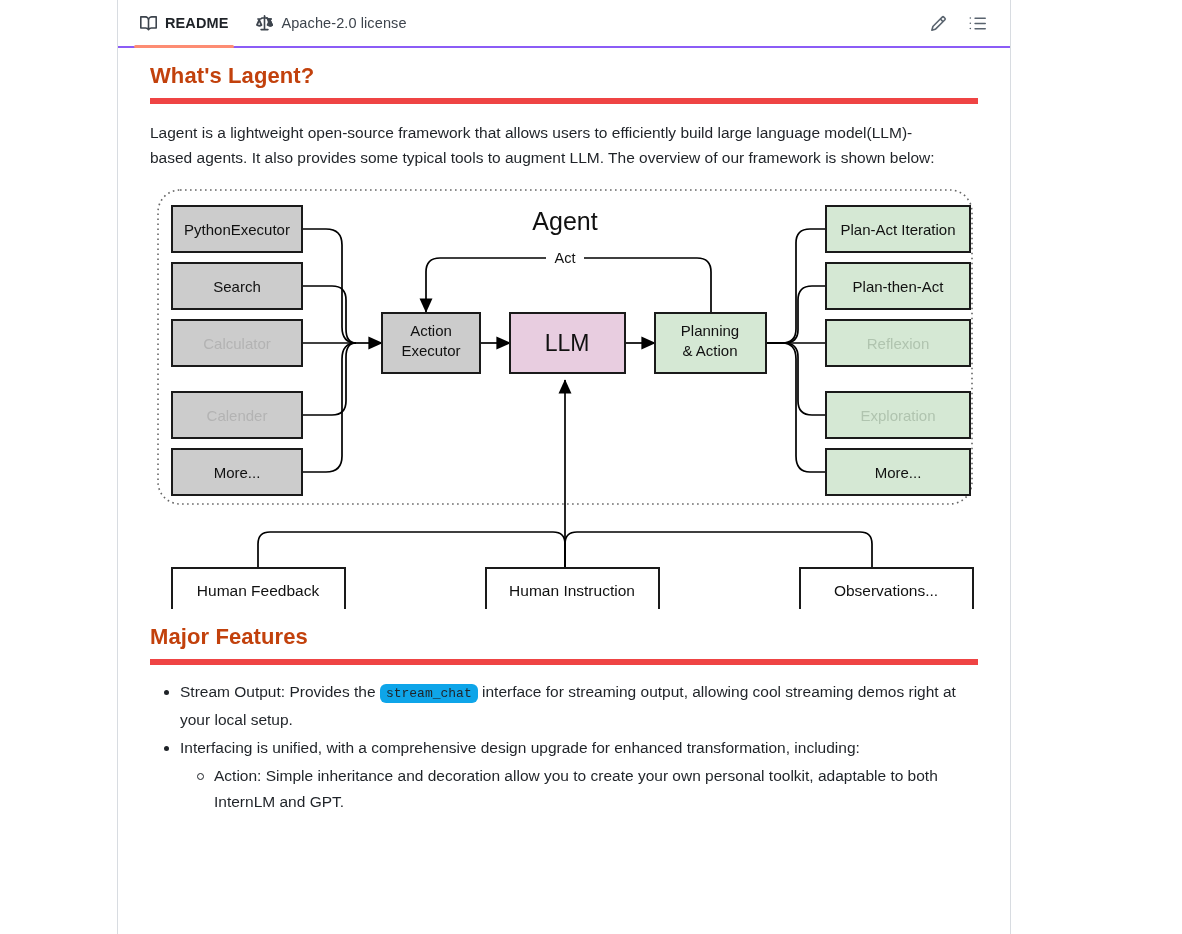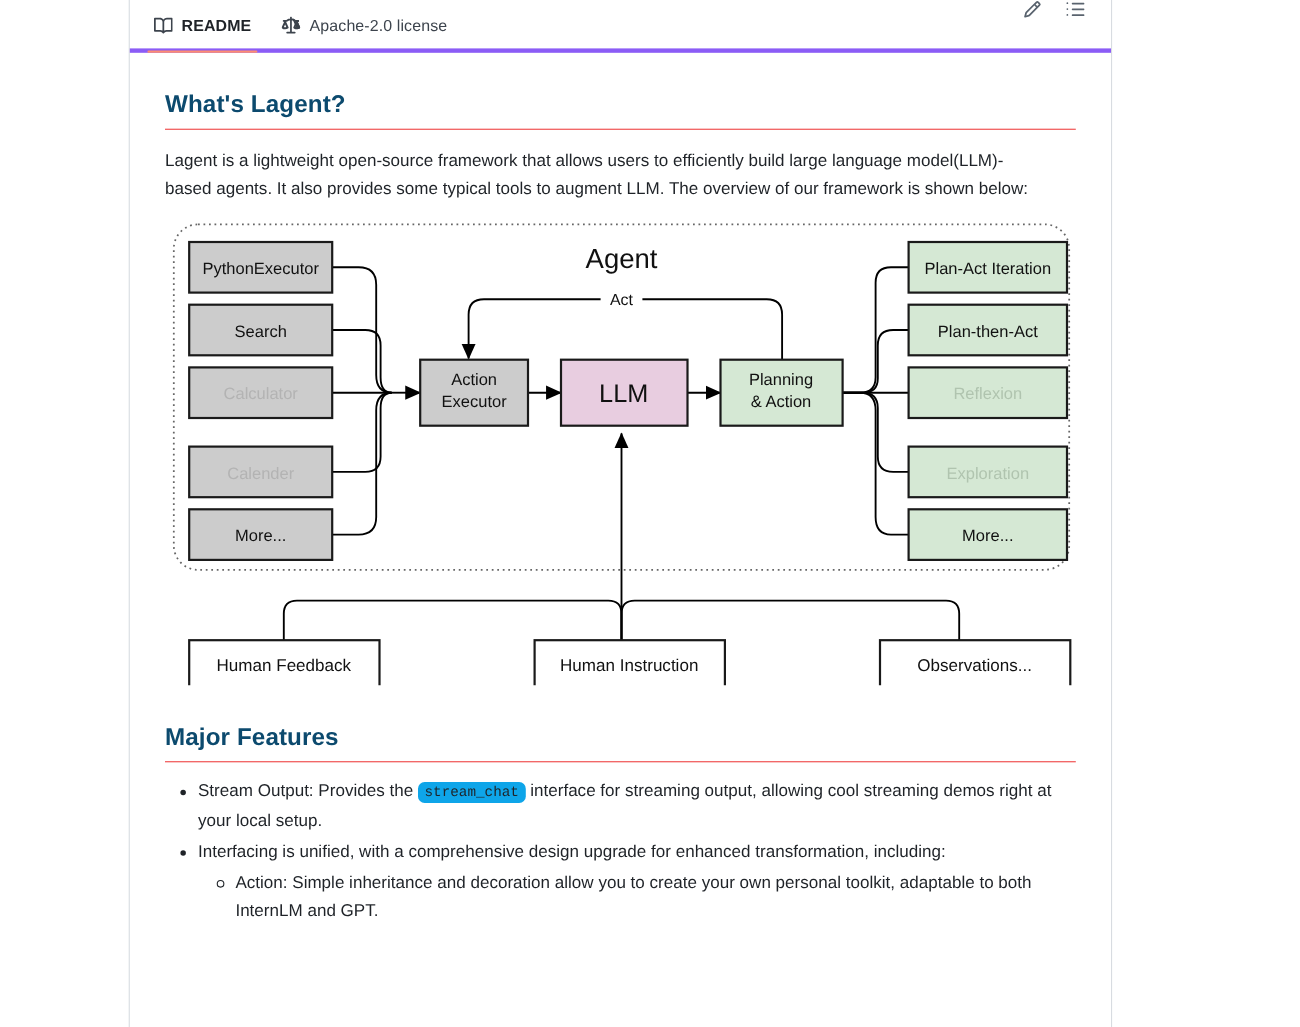--- a/index.html
+++ b/index.html
@@ -21,23 +21,23 @@
     left: 117px; top: 0;
     width: 894px; height: 934px;
     border-left: 1px solid #d8dce1;
     border-right: 1px solid #d8dce1;
     background: #ffffff;
   }
   
   .tabbar {
     position: relative;
     height: 48px;
-    border-bottom: 4px solid #8b5cf6;
+    border-bottom: 2px solid #8b5cf6;
     display: flex;
-    align-items: flex-start;
+    align-items: center;
     padding: 0 18px 0 8px;
   }
   .tab {
     display: flex; align-items: center; gap: 8px;
     height: 47px;
     padding: 0 14px;
     font-size: 14.5px;
     color: #1f2328;
     cursor: pointer;
     position: relative;
@@ -62,24 +62,24 @@
   .iconbtn { cursor: pointer; display: flex; align-items: center; }
 
   
   .content {
     padding: 0 32px;
     position: relative;
   }
   h2.section {
     font-size: 22px;
     font-weight: 600;
-    color: #0c4a6e;
-    margin: 34px 0 0 0;
+    color: #c2410c;
+    margin: 15px 0 0 0;
     padding-bottom: 9px;
-    border-bottom: 1px solid #ef4444;
+    border-bottom: 6px solid #ef4444;
     letter-spacing: .1px;
   }
   p.para {
     font-size: 15.5px;
     line-height: 25px;
     color: #1f2328;
     margin: 16px 0 2px 0;
     max-width: 800px;
   }
   

